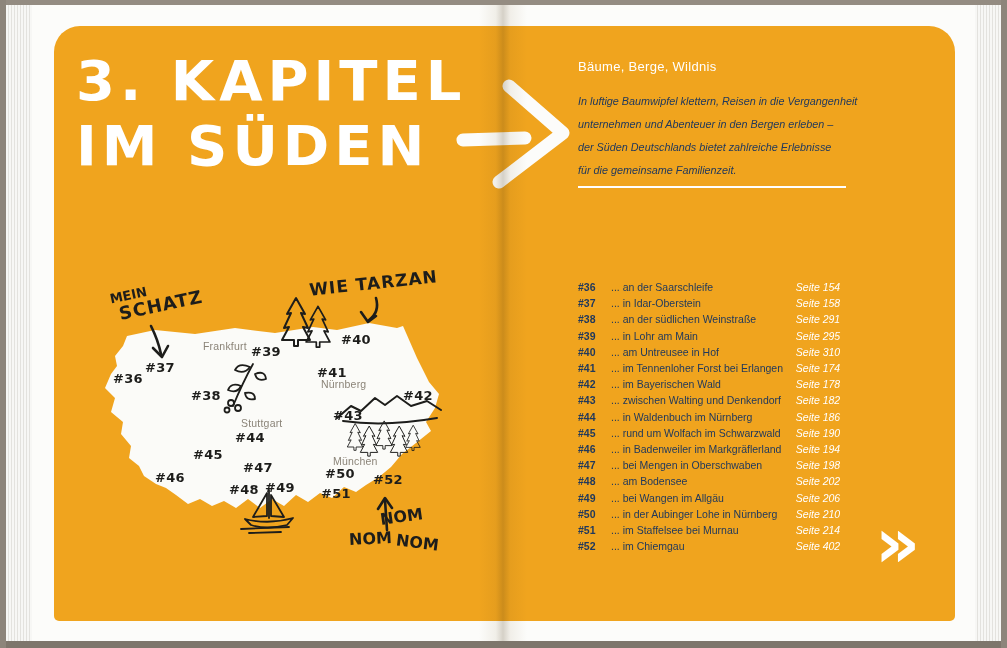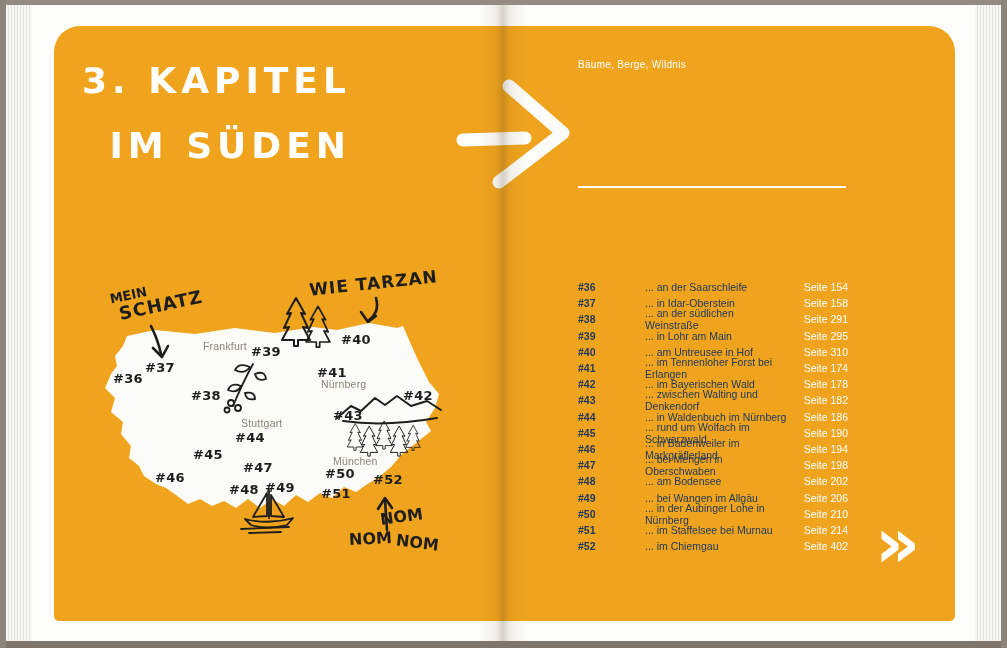--- a/index.html
+++ b/index.html
@@ -19,48 +19,48 @@
   .stack.left{left:6px;} .stack.right{right:6px;}
   
   .sheet{position:absolute;left:32px;right:32px;top:5px;bottom:7px;background:#fcfcfa;}
   .gutter-shadow{position:absolute;left:479px;width:48px;top:5px;bottom:7px;z-index:8;
     background:linear-gradient(90deg,rgba(110,80,25,0) 0%,rgba(110,80,25,0.08) 35%,rgba(75,55,18,0.22) 50%,rgba(110,80,25,0.08) 65%,rgba(110,80,25,0) 100%);}
   
   .orange{position:absolute;top:26px;height:595px;background:#F0A41E;}
   .orange.left-block{left:54px;width:449px;border-radius:26px 0 0 5px;}
   .orange.right-block{left:503px;width:452px;border-radius:0 26px 5px 0;}
   
-  .chapter-title{position:absolute;left:28px;top:22px;color:#ffffff;
-    font-family:"DejaVu Sans",sans-serif;font-weight:bold;font-size:36px;line-height:65px;
-    letter-spacing:5px;white-space:nowrap;text-align:right;}
+  .chapter-title{position:absolute;left:22px;top:22px;color:#ffffff;
+    font-family:"DejaVu Sans",sans-serif;font-weight:bold;font-size:56px;line-height:65px;
+    letter-spacing:5px;white-space:nowrap;}
   .map-area{position:absolute;left:31px;top:244px;width:376px;height:296px;}
   .map-area svg{position:absolute;left:0;top:0;}
   .marker{position:absolute;color:#1d1d1b;font-family:"DejaVu Sans",sans-serif;
     font-weight:bold;font-size:13px;letter-spacing:.3px;white-space:nowrap;z-index:3;}
   .city{position:absolute;color:#8b8478;font-size:10.5px;letter-spacing:.2px;white-space:nowrap;z-index:2;}
   .anno{position:absolute;color:#1d1d1b;font-family:"DejaVu Sans",sans-serif;font-weight:bold;
     white-space:nowrap;z-index:4;}
   .anno-mein{left:26px;top:12px;transform:rotate(-12deg);font-size:13px;}
   .anno-mein .big{display:block;font-size:18px;letter-spacing:1px;margin-top:-2px;margin-left:6px;}
   .anno-tarzan{left:224px;top:3px;transform:rotate(-6deg);font-size:17px;letter-spacing:1px;}
   .anno-nom1{left:295px;top:237px;transform:rotate(-8deg);font-size:16px;}
   .anno-nom2{left:264px;top:259px;transform:rotate(-3deg);font-size:16px;}
   .anno-nom3{left:311px;top:263px;transform:rotate(7deg);font-size:16px;}
   
   .gutter-arrow{position:absolute;left:453px;top:76px;z-index:6;}
   
-  .category{position:absolute;left:75px;top:33px;color:#ffffff;font-size:10px;letter-spacing:.3px;}
+  .category{position:absolute;left:75px;top:33px;color:#ffffff;font-size:13px;letter-spacing:.3px;}
   .intro{position:absolute;left:75px;top:64px;width:300px;color:#21395C;
     font-style:italic;font-size:10.8px;line-height:23px;}
   .rule{position:absolute;left:75px;top:160px;width:268px;height:2px;background:#ffffff;}
   .toc{position:absolute;left:75px;top:253px;width:270px;}
   .toc-row{display:flex;align-items:center;height:16.2px;font-size:10.5px;}
   .toc-num{width:33px;font-weight:bold;color:#21395C;}
-  .toc-label{flex:1;color:#21395C;margin-left:34px;}
-  .toc-page{width:60px;text-align:right;color:#ffffff;}
+  .toc-label{flex:1;color:#21395C;}
+  .toc-page{width:60px;text-align:center;color:#ffffff;font-style:italic;}
   .chevrons{position:absolute;left:372px;top:482px;color:#ffffff;
     font-family:"DejaVu Sans",sans-serif;font-weight:bold;font-size:70px;line-height:70px;}
 </style>
 </head>
 <body>
 
 <div class="book">
   <div class="cover-top"></div>
   <div class="cover-bottom"></div>
   <div class="cover-left"></div>
@@ -165,20 +165,26 @@
           <div class="marker" style="left: 180px; top: 210px;">#49</div>
           <div class="marker" style="left: 240px; top: 196px;">#50</div>
           <div class="marker" style="left: 236px; top: 216px;">#51</div>
           <div class="marker" style="left: 288px; top: 202px;">#52</div>
         </div>
     </div>
   </div>
 
   <div class="orange right-block">
     <div class="category">Bäume, Berge, Wildnis</div>
+    <div class="intro" id="intro-lines">
+        <div>In luftige Baumwipfel klettern, Reisen in die Vergangenheit</div>
+        <div>unternehmen und Abenteuer in den Bergen erleben –</div>
+        <div>der Süden Deutschlands bietet zahlreiche Erlebnisse</div>
+        <div>für die gemeinsame Familienzeit.</div>
+      </div>
     <div class="rule"></div>
     <div class="toc" id="toc-list">
         <div class="toc-row">
           <span class="toc-num">#36</span>
           <span class="toc-label">... an der Saarschleife</span>
           <span class="toc-page">Seite 154</span>
         </div>
         <div class="toc-row">
           <span class="toc-num">#37</span>
           <span class="toc-label">... in Idar-Oberstein</span>

